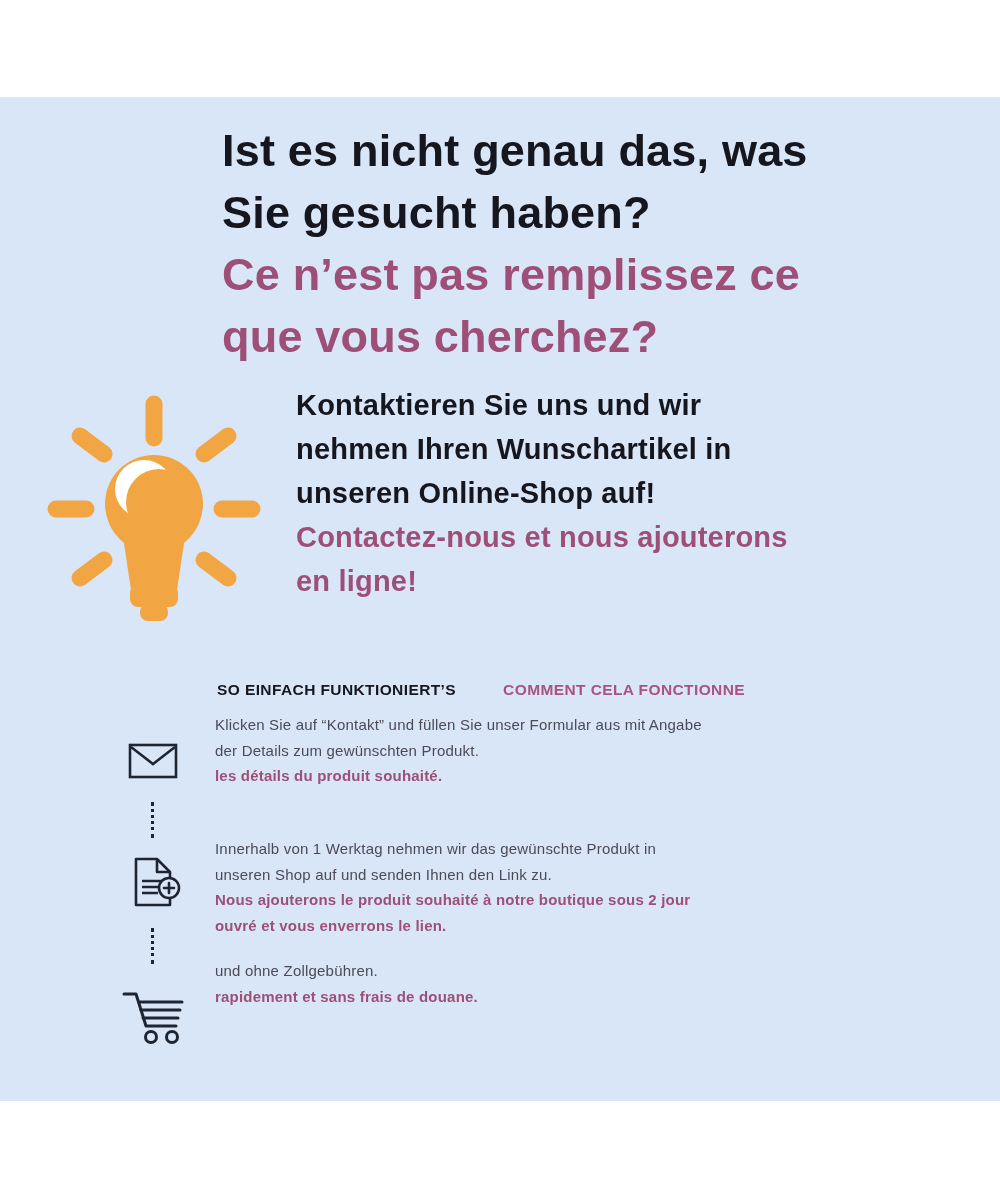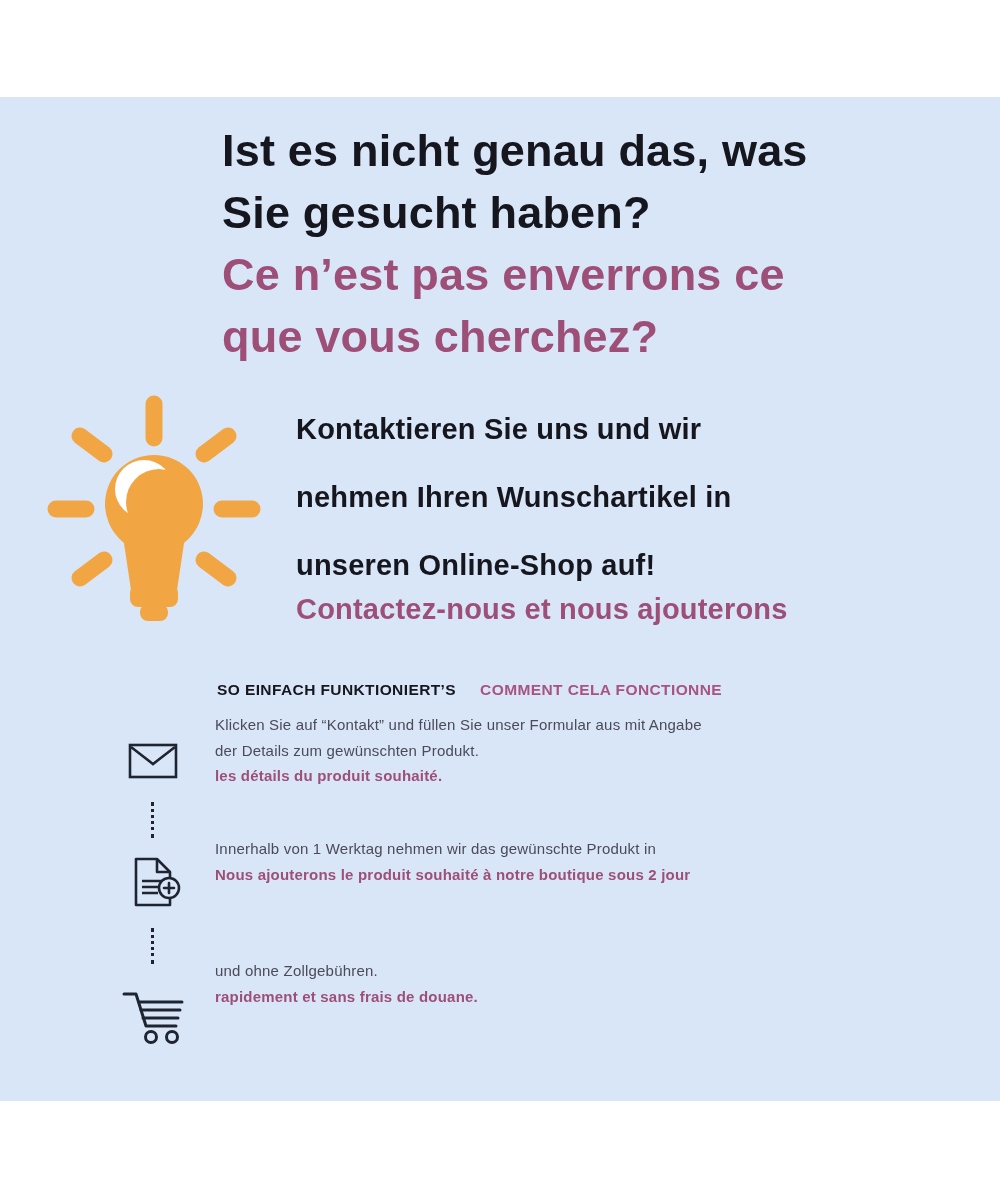--- a/index.html
+++ b/index.html
@@ -9,28 +9,28 @@
   }
   .panel{position:absolute;left:0;top:97px;width:1000px;height:1004px;background:var(--panel-blue);}
   
   .headline{position:absolute;left:222px;top:120px;}
   .headline div{white-space:nowrap;font-size:45px;line-height:62px;font-weight:700;letter-spacing:.2px;}
   .h-de{color:var(--text-dark);}
   .h-fr{color:var(--plum);}
   
   .intro{position:absolute;left:296px;top:383px;}
   .intro div{white-space:nowrap;font-size:29px;line-height:44px;font-weight:700;letter-spacing:.2px;}
-  .i-de{color:var(--text-dark);margin-top:24px;}
+  .i-de{color:var(--text-dark);}
   .i-fr{color:var(--plum);}
   
   .bulb{position:absolute;left:40px;top:392px;}
   
   .how-row{position:absolute;left:217px;top:680px;display:flex;gap:24px;font-size:15.5px;font-weight:700;letter-spacing:.4px;line-height:20px;white-space:nowrap;}
   .how-de{color:var(--text-dark);}
-  .how-fr{color:var(--header-plum);}
+  .how-fr{color:var(--header-plum);margin-left:23px;}
   
   .step-text{position:absolute;left:215px;}
   .step-text div{white-space:nowrap;font-size:15px;line-height:25.6px;}
   .s-de{color:var(--text-gray);font-weight:400;letter-spacing:.2px;}
   .s-fr{color:var(--plum);font-weight:700;letter-spacing:.2px;}
   .step1{top:712px;} .step2{top:836px;} .step3{top:958px;}
   .icon{position:absolute;}
   .icon-envelope{left:128px;top:742px;}
   .icon-doc{left:126px;top:857px;}
   .icon-cart{left:118px;top:986px;}
@@ -39,21 +39,21 @@
 </style>
 </head>
 <body>
 
 <div class="canvas">
   <div class="panel"></div>
 
   <div class="headline">
     <div class="h-de">Ist es nicht genau das, was</div>
     <div class="h-de">Sie gesucht haben?</div>
-    <div class="h-fr">Ce n’est pas enverrons ce</div>
+    <div class="h-fr">Ce n’est pas remplissez ce</div>
     <div class="h-fr">que vous cherchez?</div>
   </div>
 
   <svg class="bulb" width="228" height="236" viewBox="0 0 228 236">
     <g stroke="var(--orange)" stroke-width="17" stroke-linecap="round">
       <line x1="114" y1="12" x2="114" y2="46"></line>
       <line x1="40" y1="44" x2="64" y2="62"></line>
       <line x1="188" y1="44" x2="164" y2="62"></line>
       <line x1="16" y1="117" x2="46" y2="117"></line>
       <line x1="182" y1="117" x2="212" y2="117"></line>
@@ -68,20 +68,21 @@
       <rect x="90" y="193" width="48" height="22" rx="8"></rect>
       <rect x="100" y="212" width="28" height="17" rx="8"></rect>
     </g>
   </svg>
 
   <div class="intro">
     <div class="i-de">Kontaktieren Sie uns und wir</div>
     <div class="i-de">nehmen Ihren Wunschartikel in</div>
     <div class="i-de">unseren Online-Shop auf!</div>
     <div class="i-fr">Contactez-nous et nous ajouterons</div>
+    <div class="i-fr">en ligne!</div>
   </div>
 
   <div class="how-row">
     <span class="how-de">SO EINFACH FUNKTIONIERT’S</span>
     <span class="how-fr">COMMENT CELA FONCTIONNE</span>
   </div>
 
   <svg class="icon icon-envelope" width="50" height="38" viewBox="0 0 50 38">
     <g fill="none" stroke="var(--icon-stroke)" stroke-width="2.6">
       <rect x="2" y="3" width="46" height="32"></rect>
@@ -102,21 +103,23 @@
       <path d="M10 2 L31 2 L44 15 L44 48 L10 48 Z"></path>
       <path d="M31 2 L31 15 L44 15"></path>
       <path d="M16 24 H36 M16 30 H36 M16 36 H32"></path>
     </g>
     <circle cx="43" cy="31" r="10" fill="var(--panel-blue)" stroke="var(--icon-stroke)" stroke-width="2.6"></circle>
     <path d="M43 26 V36 M38 31 H48" fill="none" stroke="var(--icon-stroke)" stroke-width="2.6" stroke-linecap="round"></path>
   </svg>
 
   <div class="step-text step2">
     <div class="s-de">Innerhalb von 1 Werktag nehmen wir das gewünschte Produkt in</div>
+    <div class="s-de">unseren Shop auf und senden Ihnen den Link zu.</div>
     <div class="s-fr">Nous ajouterons le produit souhaité à notre boutique sous 2 jour</div>
+    <div class="s-fr">ouvré et vous enverrons le lien.</div>
   </div>
 
   <div class="connector conn2"></div>
 
   <svg class="icon icon-cart" width="72" height="60" viewBox="0 0 72 60">
     <g fill="none" stroke="var(--icon-stroke)" stroke-width="3" stroke-linecap="round" stroke-linejoin="round">
       <path d="M6 8 H18 L28 40 H58"></path>
       <path d="M21 16 H64 M23 24 H62 M25 32 H60"></path>
       <circle cx="33" cy="51" r="5.5"></circle>
       <circle cx="54" cy="51" r="5.5"></circle>

